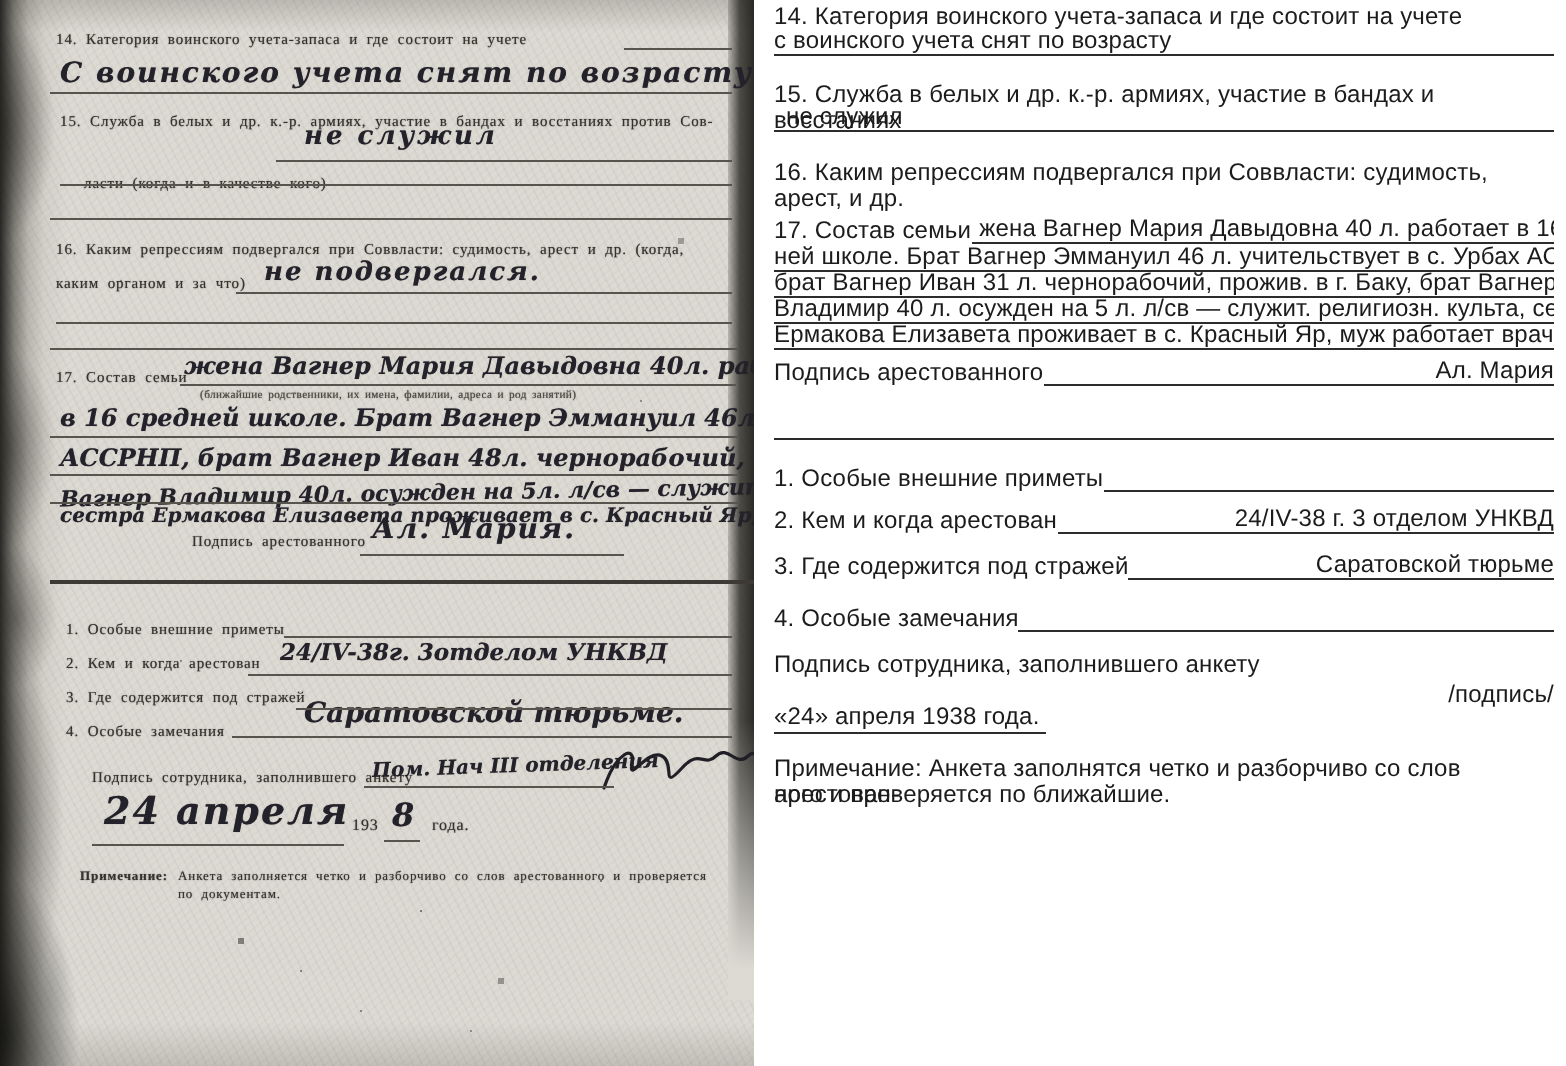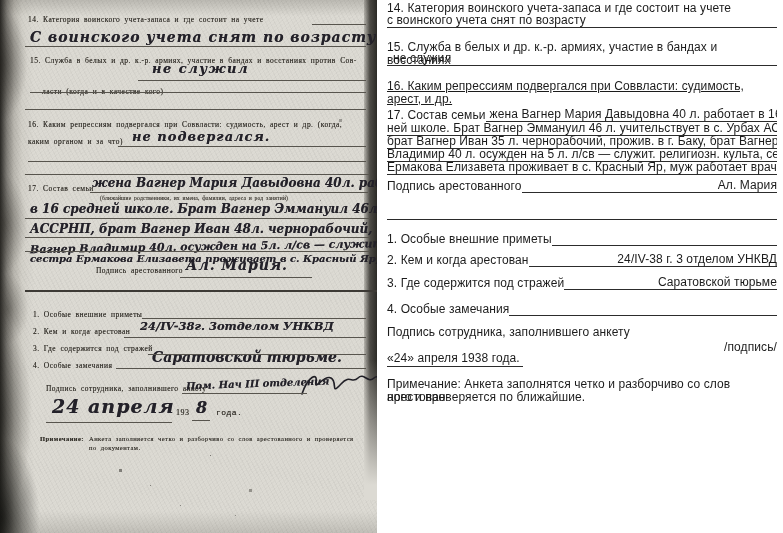--- a/index.html
+++ b/index.html
@@ -131,45 +131,45 @@
   <svg style="position:absolute;left:300px;top:370px;" width="80" height="30" viewBox="0 0 80 30">
     <path d="M2 24 C8 6, 18 2, 16 12 C14 22, 24 4, 31 8 C38 12, 30 26, 41 14 C50 4, 52 14, 58 8 C64 2, 68 14, 74 8 C77 5, 79 8, 80 10" stroke="#201f26" stroke-width="1.6" fill="none" stroke-linecap="round"></path>
   </svg>
   <div class="sline" style="left:182px;top:393px;width:125px;"></div>
 
   <div class="sh" style="left:52px;top:395px;font-size:19px;letter-spacing:1px;">24 апреля</div>
   <div class="sline" style="left:46px;top:422px;width:126px;"></div>
   <div class="sp" style="left:176px;top:408px;font-size:8px;">193</div>
   <div class="sh" style="left:196px;top:398px;font-size:16px;">8</div>
   <div class="sline" style="left:192px;top:420px;width:18px;"></div>
-  <div class="sp" style="left:216px;top:408px;font-size:8px;font-family:Liberation Mono, monospace;">года.</div>
+  <div class="sp" style="left:216px;top:408px;font-size:8px;">года.</div>
 
   <div class="sp" style="left:40px;top:435px;font-size:6.5px;font-weight:bold;">Примечание:</div>
   <div class="sp" style="left:89px;top:435px;font-size:6.5px;">Анкета заполняется четко и разборчиво  со  слов  арестованного  и проверяется</div>
   <div class="sp" style="left:89px;top:444px;font-size:6.5px;">по документам.</div>
 </div>
 
 <div class="transcript">
 
   <div class="t-plain" style="top:2px;">14. Категория воинского учета-запаса и где состоит на учете</div>
   <div class="t-plain t-ul" style="top:14px;height:13px;">с воинского учета снят по возрасту</div>
 
   <div class="t-plain" style="top:41px;">15. Служба в белых и др. к.-р. армиях, участие в бандах и восстаниях</div>
   <div class="t-row" style="top:53px;height:13px;">
     <span class="fill left">не служил</span>
   </div>
 
-  <div class="t-plain" style="top:80px;text-decoration:underline;">16. Каким репрессиям подвергался при Соввласти: судимость, арест, и др.</div>
+  <div class="t-plain" style="top:80px;">16. Каким репрессиям подвергался при Соввласти: судимость, арест, и др.</div>
 
   <div class="t-row" style="top:109px;height:13px;">
     <span class="lbl">17. Состав семьи</span>
     <span class="jfill">жена Вагнер Мария Давыдовна 40 л. работает в 16 сред-</span>
   </div>
   <div class="jline" style="top:122px;">ней школе. Брат Вагнер Эммануил 46 л. учительствует в с. Урбах АССРНП,</div>
-  <div class="jline" style="top:135px;">брат Вагнер Иван 35 л. чернорабочий, прожив. в г. Баку, брат Вагнер</div>
+  <div class="jline" style="top:135px;">брат Вагнер Иван 31 л. чернорабочий, прожив. в г. Баку, брат Вагнер</div>
   <div class="jline" style="top:148px;">Владимир 40 л. осужден на 5 л. л/св — служит. религиозн. культа, сестра</div>
   <div class="jline" style="top:161px;">Ермакова Елизавета проживает в с. Красный Яр, муж работает врачем</div>
 
   <div class="t-row" style="top:180px;height:13px;">
     <span class="lbl">Подпись арестованного</span>
     <span class="fill right">Ал. Мария</span>
   </div>
 
   <div class="t-hr" style="top:219px;"></div>
 

